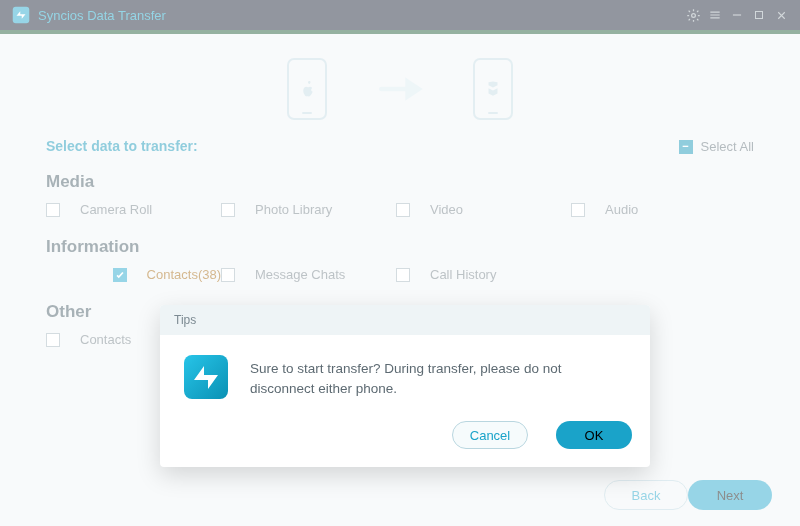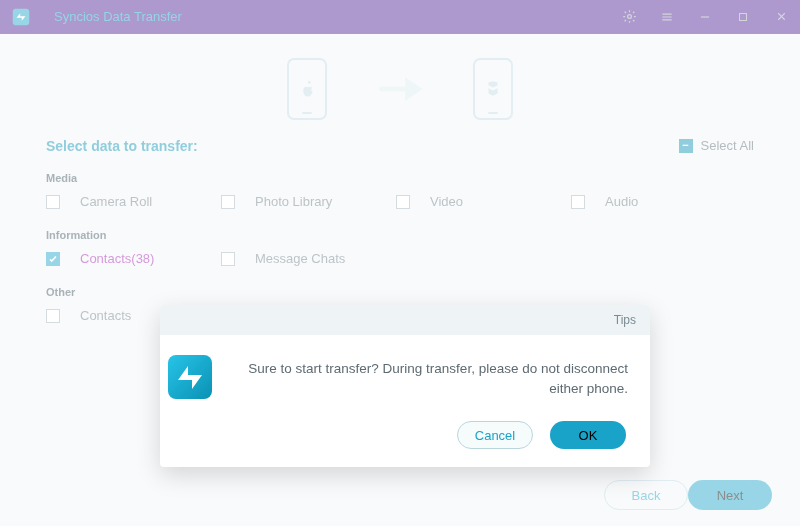--- a/index.html
+++ b/index.html
@@ -1,57 +1,57 @@
 <!DOCTYPE html>
 <html><head>
 <meta charset="utf-8">
 <style>
   * { box-sizing: border-box; margin: 0; padding: 0; font-family: "Segoe UI", Arial, sans-serif; }
   body { width: 800px; height: 526px; background: #f0f3f5; position: relative; overflow: hidden; }
 
-  .titlebar { height: 34px; background: #4c1d95; display: flex; align-items: center; padding: 0 8px 0 12px; border-bottom: 1px solid #14532d; gap: 16px; }
+  .titlebar { height: 34px; background: #0f172a; display: flex; align-items: center; padding: 0 8px 0 12px; border-bottom: 4px solid #14532d; }
   .titlebar .logo { width: 18px; height: 18px; margin-right: 8px; }
   .titlebar .title { color: #13a3c7; font-size: 13px; font-weight: 500; }
   .titlebar .spacer { flex: 1; }
   .win-btn { width: 22px; height: 22px; display: flex; align-items: center; justify-content: center; color: #9aa6ad; font-size: 14px; cursor: pointer; }
 
   .content { position: absolute; top: 34px; left: 0; right: 0; bottom: 0; padding: 20px 46px 0 46px; }
 
   .phones { display: flex; align-items: center; justify-content: center; gap: 50px; margin-top: 4px; margin-bottom: 18px; opacity: .55; }
   .phone { width: 40px; height: 62px; border: 2px solid #9cc6d4; border-radius: 7px; display: flex; align-items: center; justify-content: center; position: relative; }
   .phone::after { content:""; position:absolute; bottom:4px; width:10px; height:2px; background:#9cc6d4; border-radius:1px;}
   .phone svg { width:18px; height:18px; }
   .arrow { width: 46px; height: 30px; }
 
-  .row-select-header { display:flex; align-items:flex-start; justify-content:space-between; margin-bottom:18px;}
+  .row-select-header { display:flex; align-items:flex-end; justify-content:space-between; margin-bottom:18px;}
   .section-title { color:#0a91b4; font-size:14px; font-weight:600; }
   .select-all-wrap { display:flex; align-items:center; gap:8px; color:#5a6a73; font-size:13px;}
   .select-all-box { width:14px; height:14px; background:#0a91b4; display:flex; align-items:center; justify-content:center;}
   .select-all-box span{ color:#fff; font-size:11px; line-height:1; font-weight:bold;}
 
-  .group-label { color:#3e5560; font-size:11px; font-weight:600; margin: 10px 0 10px 0; }
+  .group-label { color:#3e5560; font-size:17px; font-weight:600; margin: 10px 0 10px 0; }
   .opts-row { display:flex; }
   .opt { width: 175px; display:flex; align-items:center; gap:20px; font-size:13px; color:#6c7a82; margin-bottom:10px;}
   .opt .cb { width:14px; height:14px; border:1px solid #9fb2bb; background:#fff; display:flex; align-items:center; justify-content:center; flex:0 0 auto;}
   .opt.checked .cb { background:#1aa3c9; border-color:#1aa3c9;}
   .opt.checked .cb svg { width:10px; height:10px;}
-  .opt.checked { color:#a21caf; font-weight:500;}
+  .opt.checked { color:#a16207; font-weight:500;justify-content:flex-end;}
 
   .footer { position:absolute; right:28px; bottom:16px; display:flex; }
   .btn { min-width:84px; height:30px; border-radius:15px; display:flex; align-items:center; justify-content:center; font-size:13px; cursor:pointer;}
   .btn-ghost { border:1px solid #b9d6df; color:#1aa3c9; background:transparent;}
   .btn-primary { background:#1aa3c9; color:#000000;}
 
   .overlay { position:absolute; inset:0; background:rgba(255,255,255,0.55);}
-  .dialog { position:absolute; left:160px; top:305px; width:490px; background:#fff; border-radius:4px; box-shadow:0 8px 24px rgba(0,0,0,0.15); overflow:hidden;text-align:right;}
+  .dialog { position:absolute; left:160px; top:305px; width:490px; background:#fff; border-radius:4px; box-shadow:0 8px 24px rgba(0,0,0,0.15); overflow:hidden;}
   .dialog-hdr { background:#eef4f6; padding:8px 14px; color:#7c8a92; font-size:12px;}
-  .dialog-body { display:flex; padding:18px 22px 6px 6px; align-items:flex-start;}
+  .dialog-body { display:flex; gap:20px; padding:18px 22px 6px 22px; align-items:flex-start;}
   .dialog-body .dicon { width:48px; height:48px; flex:0 0 auto;}
   .dialog-msg { color:#5d6a72; font-size:13.5px; line-height:1.5; padding-top:6px;}
-  .dialog-foot { display:flex; justify-content:flex-end; gap:17px; padding:14px 24px 18px 18px;}
+  .dialog-foot { display:flex; justify-content:flex-end; gap:28px; padding:14px 18px 18px 18px;}
   .dialog-foot .btn { min-width:76px; height:28px; border-radius:14px;}
   .dialog-foot .btn-ghost { background:#f6fbfc;}
 
 </style>
 </head>
 <body>
 
 <div class="titlebar">
   <svg class="logo" viewBox="0 0 24 24">
     <rect x="1" y="1" width="22" height="22" rx="4" fill="#1aa3c9"></rect>
@@ -141,20 +141,24 @@
           <svg viewBox="0 0 24 24" fill="none" stroke="#fff" stroke-width="4">
             <path d="M5 13l4 4 10-11"></path>
           </svg>
         </div>
       <span>Contacts(38)</span>
     </div>
     <div class="opt">
       <div class="cb"></div>
         <span>Message Chats</span>
     </div>
+    <div class="opt">
+      <div class="cb"></div>
+        <span>Call History</span>
+    </div>
   </div>
 
   <div class="group-label">Other</div>
   <div class="opts-row">
     <div class="opt">
       <div class="cb"></div>
         <span>Contacts</span>
     </div>
   </div>
 </div>

